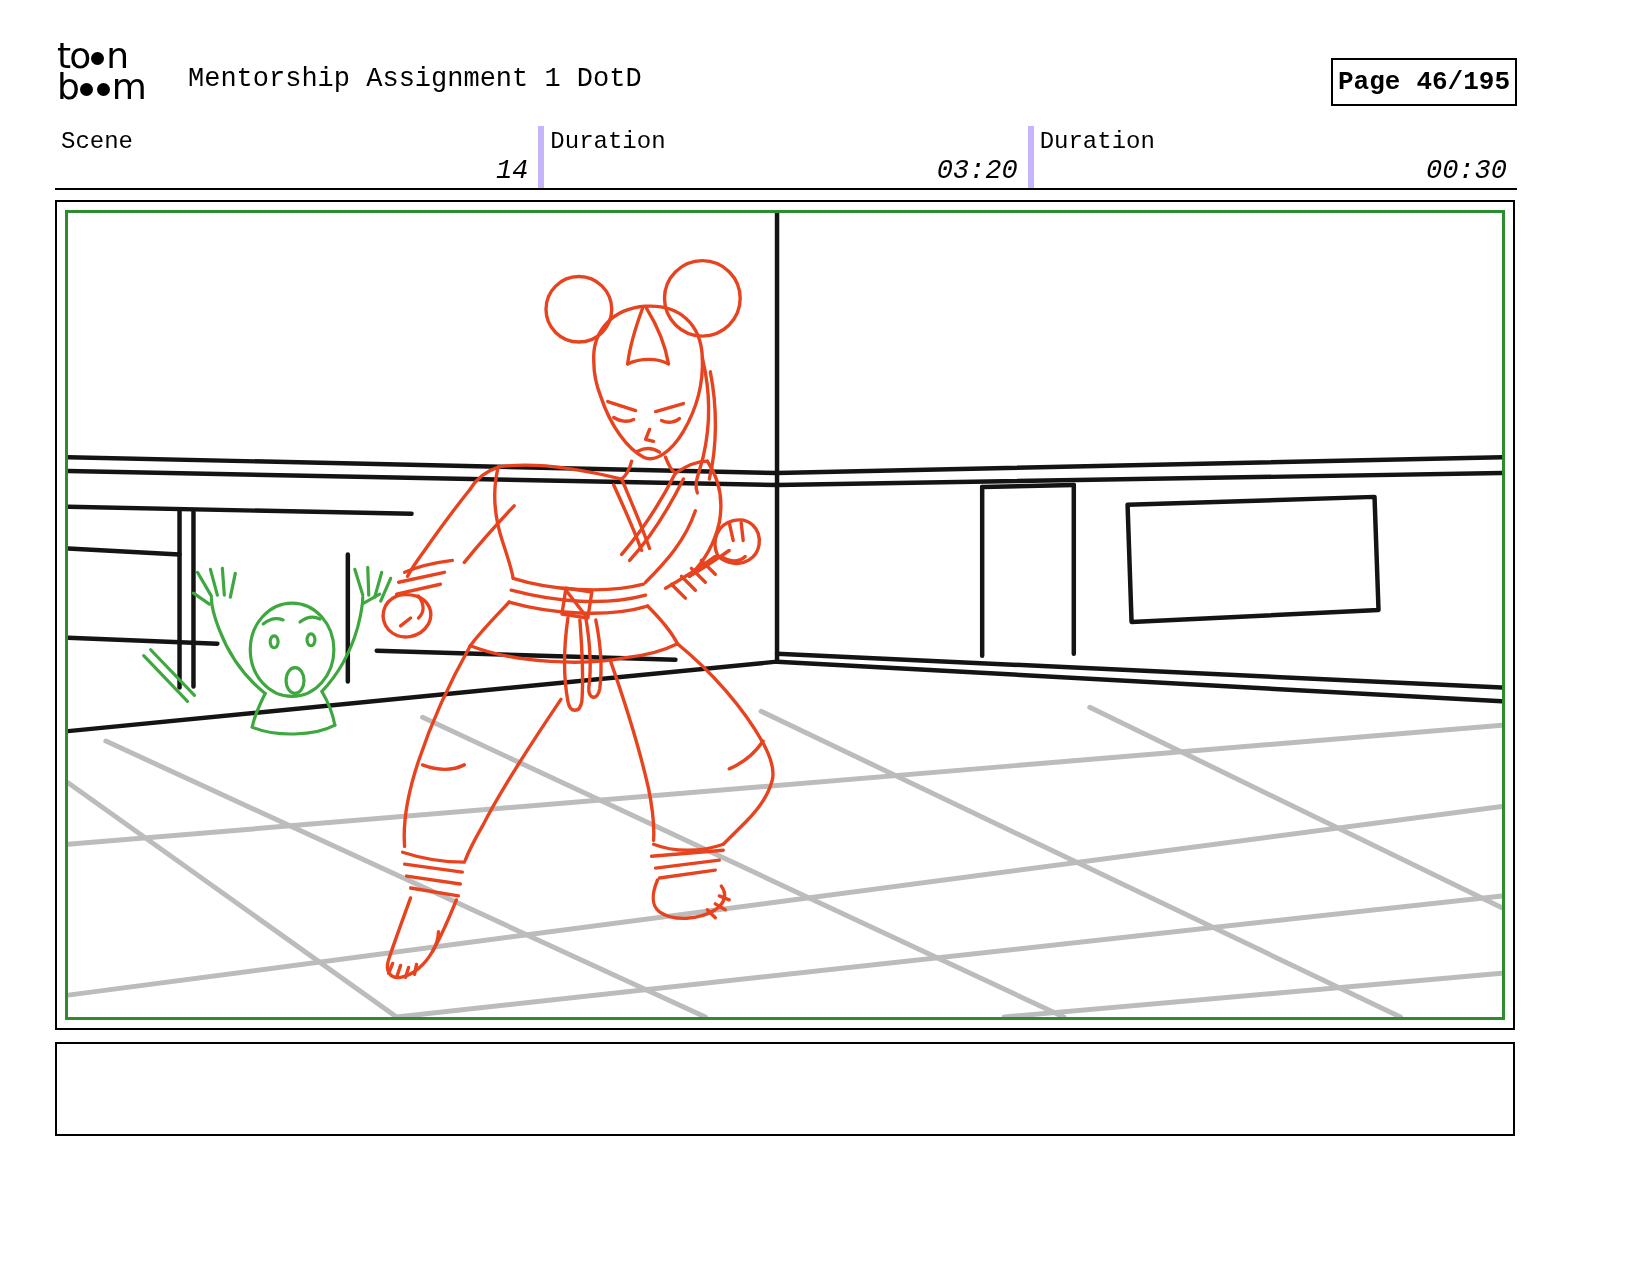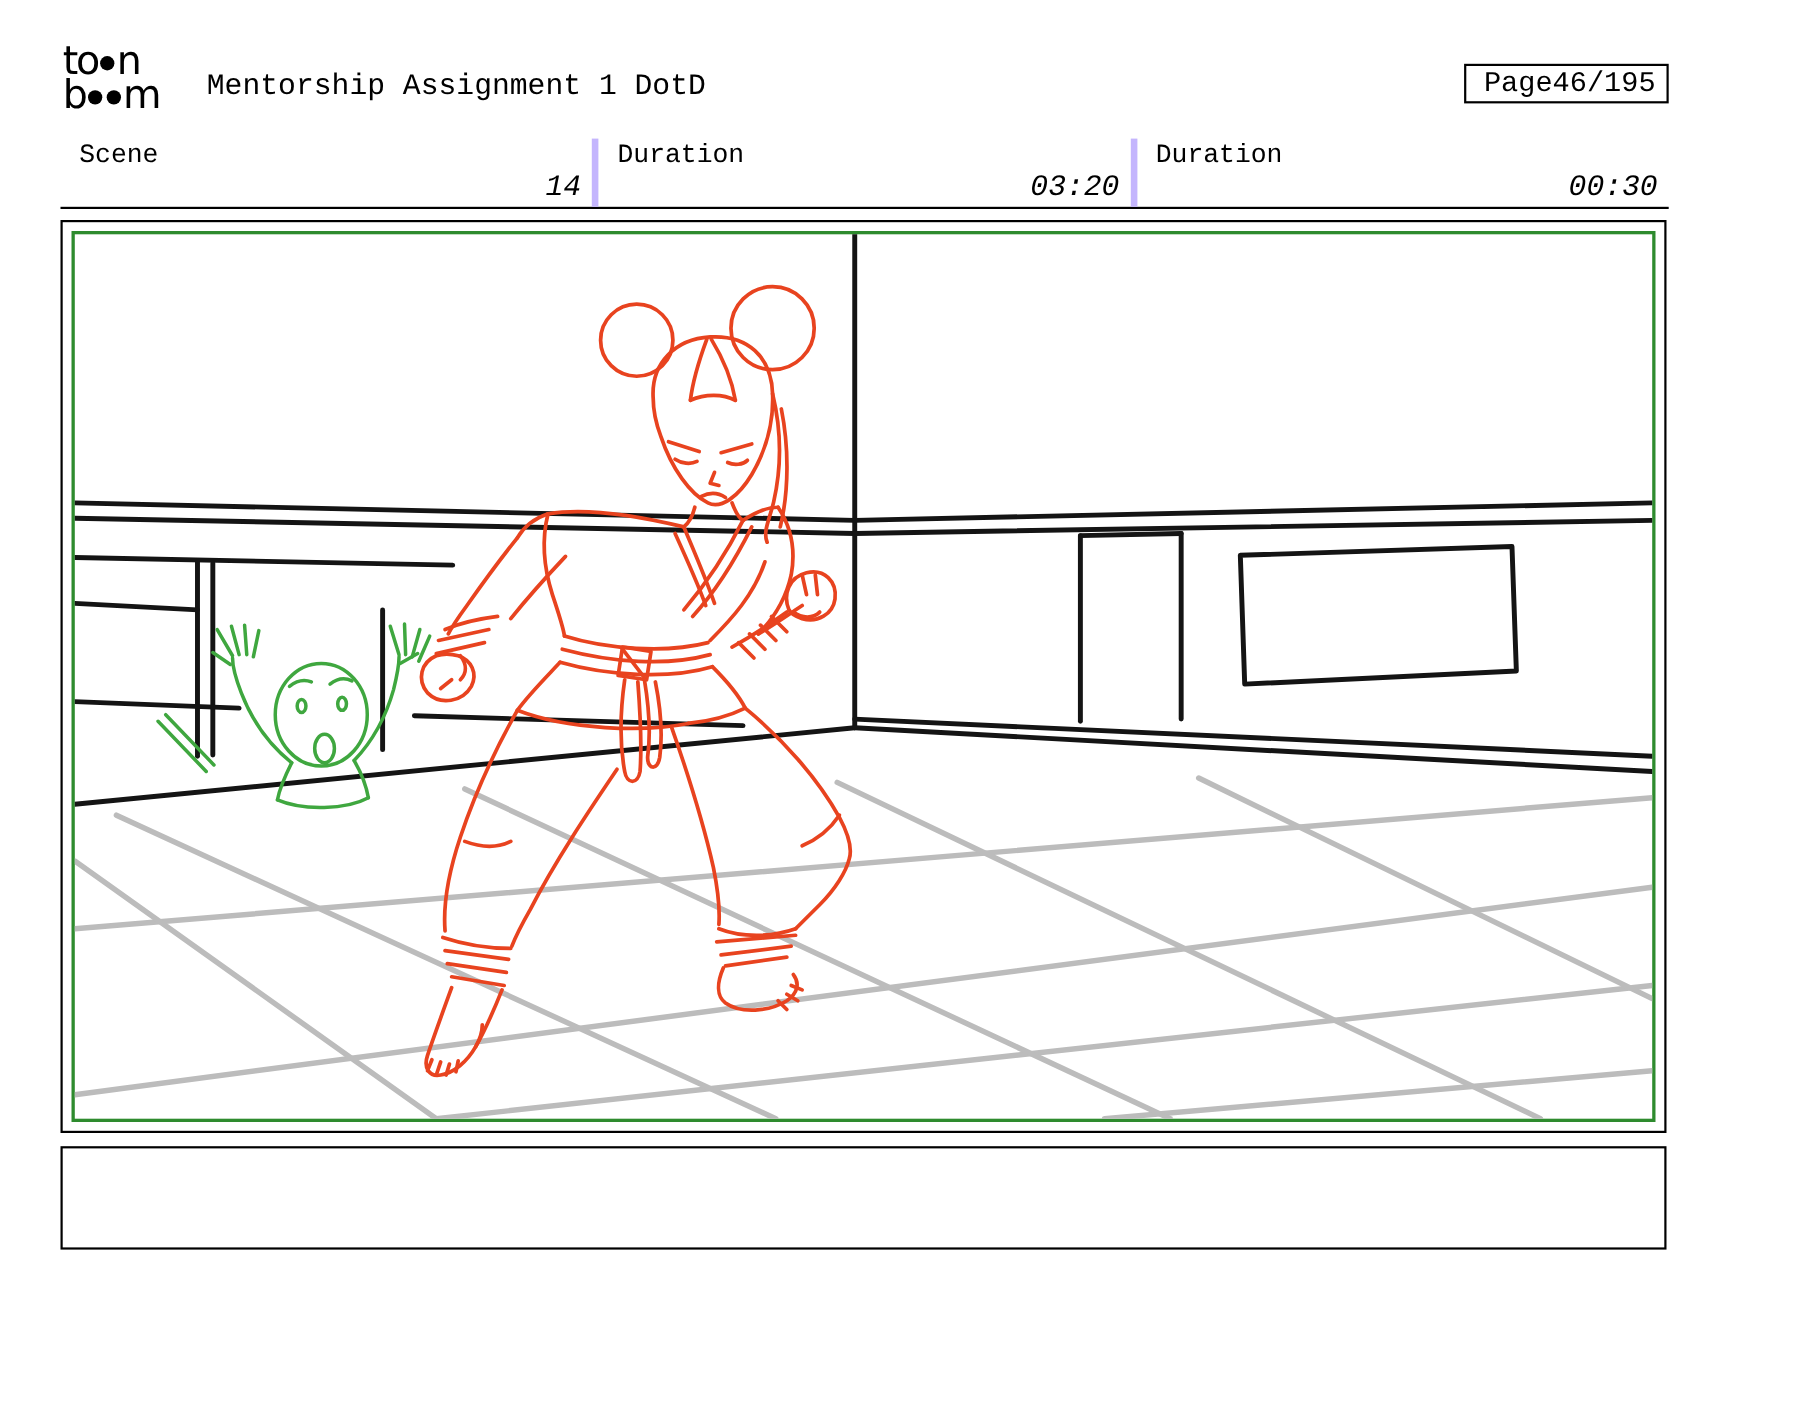--- a/index.html
+++ b/index.html
@@ -16,29 +16,29 @@
     font-family:"Liberation Mono","DejaVu Sans Mono",monospace;color:#000;
     overflow:hidden;
   }
   
   .logo{position:absolute;left:57px;top:40px;line-height:31px;
     font-family:"DejaVu Sans","Liberation Sans",sans-serif;font-weight:normal;
     font-size:36px;letter-spacing:-2px;color:#000;}
   .logo .dot{display:inline-block;width:13px;height:13px;border-radius:50%;
     background:#000;margin:0 2px;transform:translateY(-3px);}
   .doc-title{position:absolute;left:188px;top:64px;font-size:27px;font-weight:normal;white-space:nowrap;}
-  .page-box{position:absolute;left:1331px;top:58px;width:186px;height:36px;
+  .page-box{position:absolute;left:1331px;top:58px;width:186px;height:48px;
     border:2px solid #000;display:flex;justify-content:space-between;align-items:center;
-    padding:0 16px;font-size:26px;font-weight:normal;}
+    padding:0 5px;font-size:26px;font-weight:bold;}
   
   .info-row{position:absolute;left:55px;top:126px;width:1462px;height:64px;
     display:flex;border-bottom:2px solid #000;}
   .info-cell{flex:1;position:relative;}
   .info-cell + .info-cell{border-left:6px solid #c4b5fd;}
-  .info-label{position:absolute;left:6px;top:2px;font-size:24px;margin-left:11px;}
+  .info-label{position:absolute;left:6px;top:2px;font-size:24px;}
   .info-value{position:absolute;right:10px;bottom:2px;font-size:27px;font-style:italic;}
   
   .panel{position:absolute;left:55px;top:200px;width:1460px;height:830px;
     border:2.5px solid #000;padding:8px;background:#fff;}
   .green-frame{width:100%;height:100%;border:3px solid var(--frame-green);}
   .green-frame svg{display:block;width:100%;height:100%;}
   
   .sk path,.sk circle,.sk ellipse{fill:none;stroke-linecap:round;stroke-linejoin:round;}
   .ink path{stroke:var(--ink);stroke-width:4.5;}
   .gray path{stroke:var(--floor-gray);stroke-width:5;}

